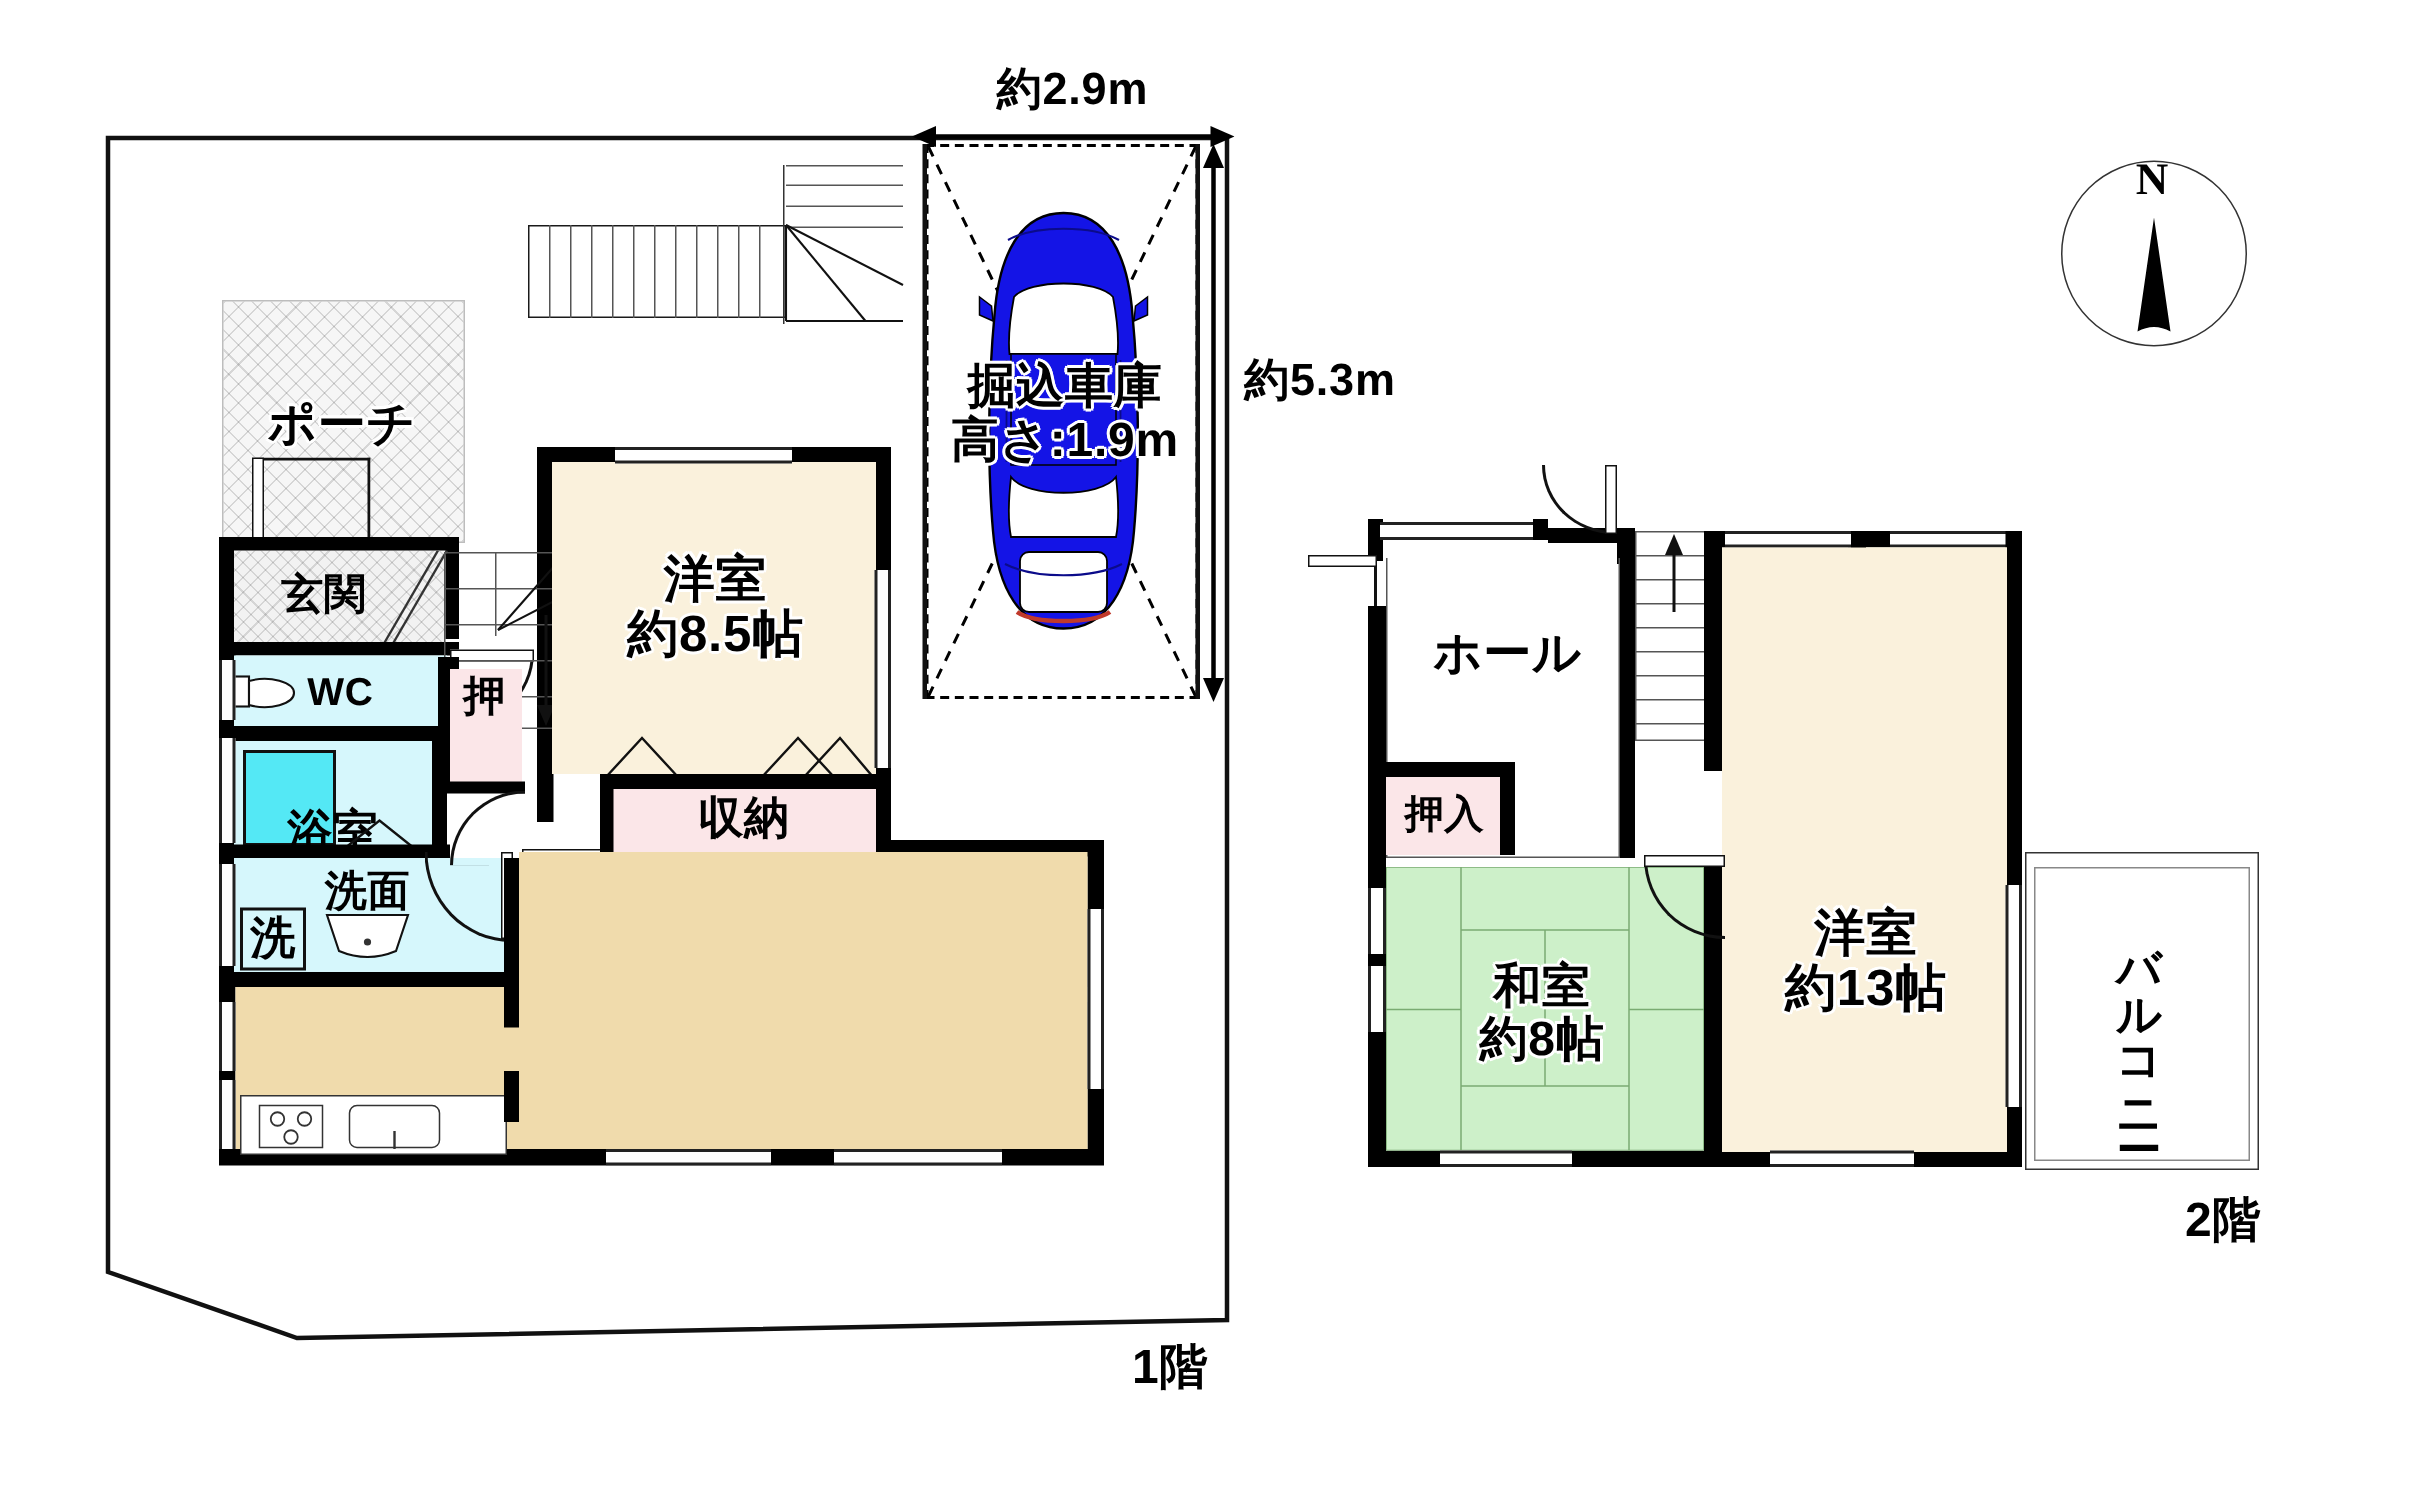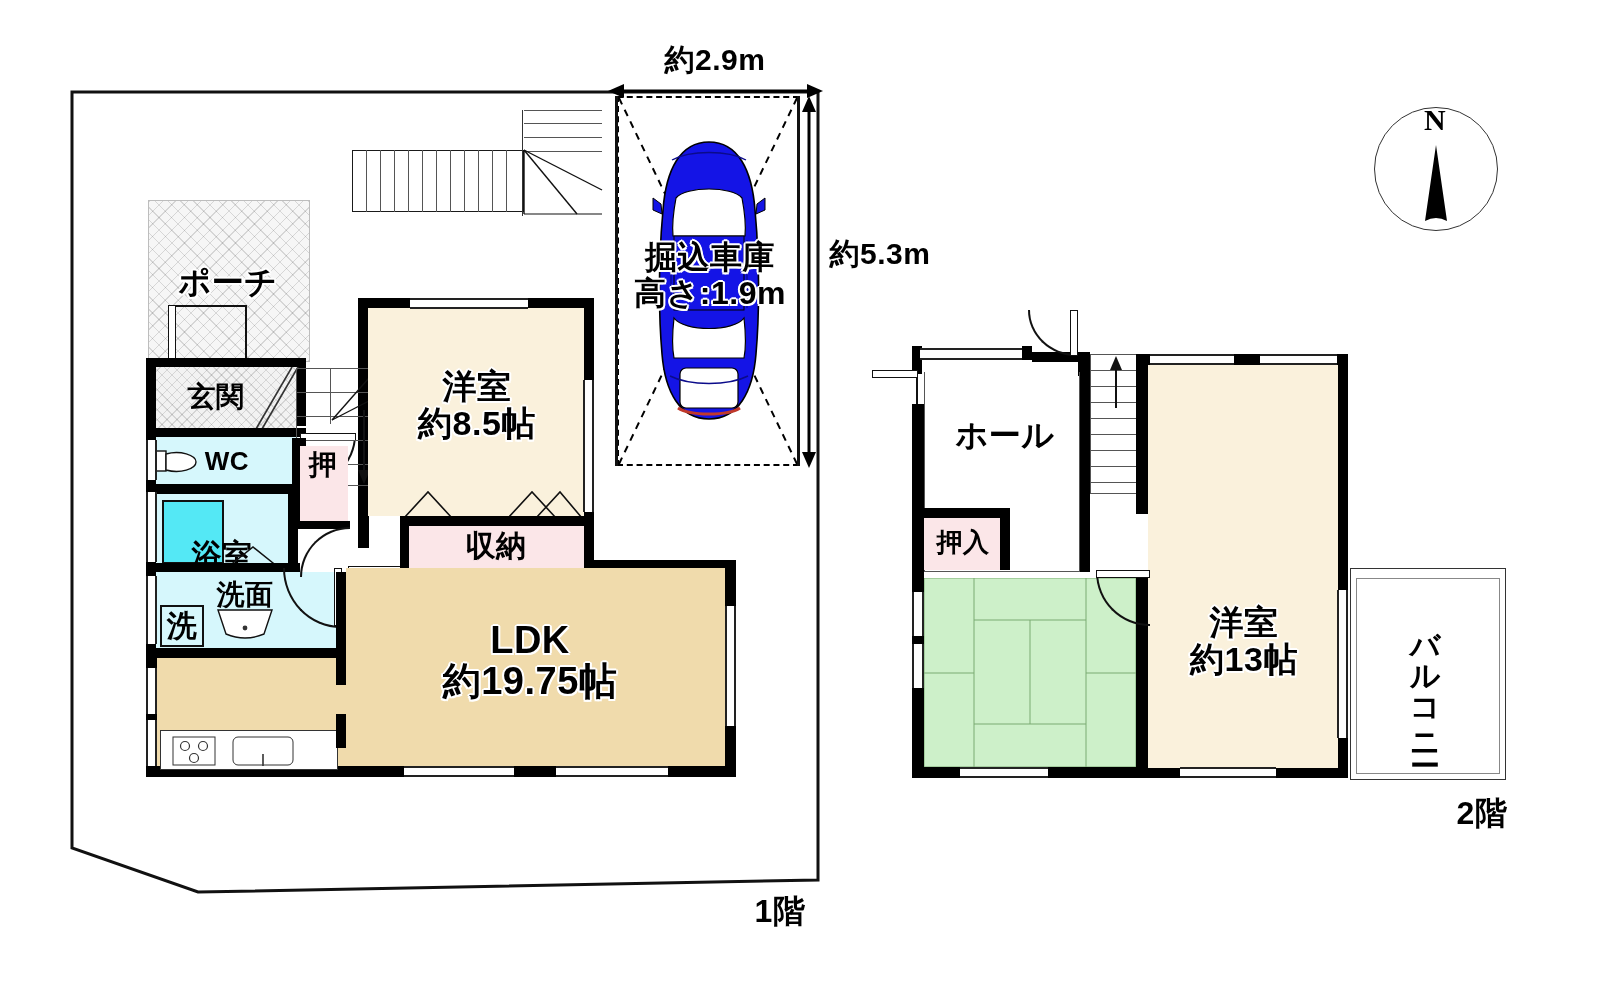--- a/index.html
+++ b/index.html
@@ -279,22 +279,20 @@
     <polyline points="136,30 160,4 182,30" fill="none" stroke="#111" stroke-width="1.6"></polyline>
   </svg>
 
   <div class="wall" style="left:400px;top:516px;width:194px;height:10px;"></div>
   <div class="c-closet" style="position:absolute;left:408px;top:526px;width:176px;height:42px;"></div>
   <div class="lbl plainbg f-30" style="left:410px;top:530px;width:172px;">収納</div>
   <div class="wall" style="left:400px;top:516px;width:9px;height:52px;"></div>
 
   <div class="c-ldk" style="position:absolute;left:157px;top:658px;width:568px;height:108px;"></div>
   <div class="c-ldk" style="position:absolute;left:346px;top:568px;width:379px;height:100px;"></div>
-  <div class="lbl f-38" style="left:380px;top:620px;width:300px;font-size:38px;">LDK
-約19.75帖</div>
 
   <div class="thin" style="left:160px;top:730px;width:178px;height:40px;border:1px solid #333;background:#fff;"></div>
   <svg style="position:absolute;left:172px;top:736px;width:44px;height:30px;" viewBox="0 0 44 30">
     <rect x="1" y="1" width="42" height="28" fill="#fff" stroke="#333" stroke-width="1"></rect>
     <circle cx="13" cy="10" r="4.5" fill="none" stroke="#333" stroke-width="1.2"></circle>
     <circle cx="31" cy="10" r="4.5" fill="none" stroke="#333" stroke-width="1.2"></circle>
     <circle cx="22" cy="22" r="4.5" fill="none" stroke="#333" stroke-width="1.2"></circle>
   </svg>
   <svg style="position:absolute;left:232px;top:736px;width:62px;height:32px;" viewBox="0 0 62 32">
     <rect x="1" y="1" width="60" height="28" rx="5" fill="#fff" stroke="#333" stroke-width="1"></rect>
@@ -384,20 +382,22 @@
   <svg style="position:absolute;left:924px;top:578px;width:212px;height:189px;" viewBox="0 0 212 189">
     <rect x="0" y="0" width="212" height="189" fill="none" stroke="#7aab72" stroke-width="1"></rect>
     <line x1="50" y1="0" x2="50" y2="189" stroke="#7aab72" stroke-width="1"></line>
     <line x1="162" y1="0" x2="162" y2="189" stroke="#7aab72" stroke-width="1"></line>
     <line x1="50" y1="42" x2="162" y2="42" stroke="#7aab72" stroke-width="1"></line>
     <line x1="50" y1="146" x2="162" y2="146" stroke="#7aab72" stroke-width="1"></line>
     <line x1="106" y1="42" x2="106" y2="146" stroke="#7aab72" stroke-width="1"></line>
     <line x1="0" y1="95" x2="50" y2="95" stroke="#7aab72" stroke-width="1"></line>
     <line x1="162" y1="95" x2="212" y2="95" stroke="#7aab72" stroke-width="1"></line>
   </svg>
+  <div class="lbl f-32" style="left:928px;top:640px;width:200px;">和室
+約8帖</div>
   <div class="wall" style="left:1136px;top:570px;width:12px;height:206px;"></div>
 
   <div class="c-room" style="position:absolute;left:1148px;top:365px;width:190px;height:403px;"></div>
   <div class="c-room" style="position:absolute;left:1244px;top:365px;width:94px;height:150px;"></div>
   <div class="lbl f-34" style="left:1150px;top:604px;width:188px;font-size:34px;">洋室
 約13帖</div>
 
   <div class="arc arc-bl" style="left:1096px;top:572px;width:52px;height:52px;border-radius:0 0 0 100%;"></div>
   <div class="doorleaf" style="left:1096px;top:570px;width:52px;height:6px;"></div>
 

